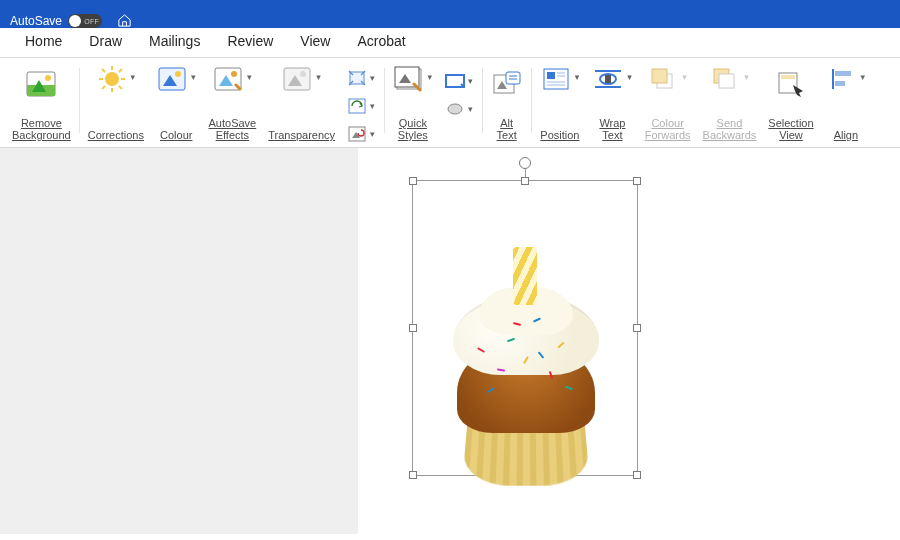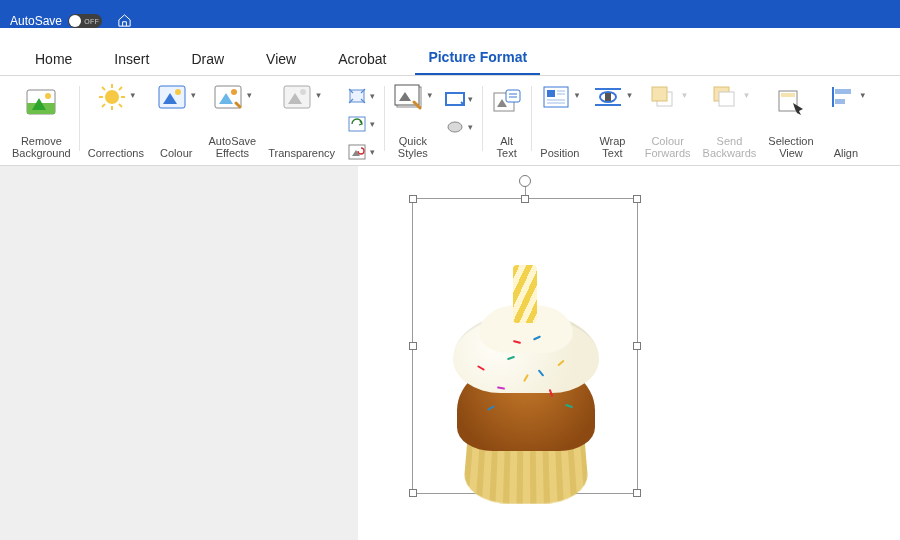--- a/index.html
+++ b/index.html
@@ -3,29 +3,29 @@
 <meta charset="utf-8">
 <style>
   * { box-sizing: border-box; margin: 0; padding: 0; font-family: -apple-system, "Segoe UI", Arial, sans-serif; }
   html, body { width: 900px; height: 540px; overflow: hidden; background: #fff; }
   .titlebar { height: 28px; background: #1b57c2; display: flex; align-items: flex-end; padding: 0 10px; color: #fff; font-size: 12px; }
   .autosave { display: flex; align-items: center; gap: 6px; }
   .toggle { width: 34px; height: 14px; border-radius: 7px; background: #3f3f3f; position: relative; display:flex; align-items:center; }
   .toggle .knob { width: 12px; height: 12px; background: #fff; border-radius: 50%; position: absolute; left: 1px; top: 1px; }
   .toggle .off-text { font-size: 7px; color:#ccc; position:absolute; right:3px; letter-spacing:0.3px;}
   .home-ico { margin-left: 14px; width:16px; height:16px; display:flex; align-items:center; justify-content:center;}
-  .tabs { height: 48px; display: flex; align-items: flex-end; gap: 16px; padding: 0 22px; border-bottom: 1px solid #d9d9d9; }
+  .tabs { height: 30px; display: flex; align-items: flex-end; gap: 1px; padding: 0 12px; border-bottom: 1px solid #d9d9d9; }
   .tab { padding: 8px 13px 8px 13px; font-size: 14px; color: #262626; cursor: pointer; }
   .tab.active { color: #185abd; font-weight:600; border-bottom: 2.5px solid #185abd; }
   .ribbon { height: 90px; background: #fff; display: flex; align-items: stretch; padding: 4px 6px 0 6px; border-bottom: 1px solid #d9d9d9; }
   .group { display:flex; flex-direction:column; align-items:center; justify-content:flex-start; padding: 2px 6px 2px 6px; position:relative;}
   .group.big { justify-content:space-between; }
   .sep { width:1px; background:#e3e3e3; margin: 6px 2px 14px 2px; }
   .icon-big { width:32px; height:32px; display:flex; align-items:center; justify-content:center; margin-top:4px;}
-  .lbl { font-size: 11px; color: #4a4a4a; text-align:center; line-height:12px; padding-bottom:4px; margin-top:auto;}
+  .lbl { font-size: 11px; color: #4a4a4a; text-align:center; line-height:12px; padding-bottom:4px; margin-top:auto;text-decoration:underline;}
   .lbl.dis { color:#b0b0b0; }
   .split-row { display:flex; align-items:center; gap:2px; height:26px;}
   .icon-sm { width:20px; height:20px; display:flex; align-items:center; justify-content:center;}
   .chev { font-size:9px; color:#666; padding:0 1px;}
   .minicol { display:flex; flex-direction:column; gap:2px; padding-top:2px; align-items:flex-start;}
   .canvas-area { position:relative; height: calc(540px - 28px - 36px - 90px); background:#efefef; }
   .page { position:absolute; left:358px; top:0; width:542px; height:100%; background:#fff; }
   .selbox { position:absolute; left:412px; top:32px; width:226px; height:296px; border:1px solid #9a9a9a; }
   .handle { width:8px; height:8px; background:#fff; border:1px solid #7a7a7a; position:absolute; }
   .h-tl{left:-4px;top:-4px;} .h-tr{right:-4px;top:-4px;} .h-bl{left:-4px;bottom:-4px;} .h-br{right:-4px;bottom:-4px;}
@@ -56,25 +56,25 @@
   <div class="home-ico">
     <svg width="15" height="15" viewBox="0 0 24 24" fill="none" stroke="#fff" stroke-width="1.6">
         <path d="M3 11 L12 3 L21 11 V21 H3 Z"></path>
         <path d="M9 21 V14 H15 V21"></path>
       </svg>
   </div>
 </div>
 
 <div class="tabs">
   <div class="tab">Home</div>
-  <div class="tab">Insert</div>
   <div class="tab">Draw</div>
+  <div class="tab">Mailings</div>
+  <div class="tab">Review</div>
   <div class="tab">View</div>
   <div class="tab">Acrobat</div>
-  <div class="tab active">Picture Format</div>
 </div>
 
 <div class="ribbon">
 
   <div class="group big">
     <div class="icon-big">
       <svg width="30" height="26">
           <rect x="1" y="1" width="28" height="24" rx="2" fill="#fff" stroke="#888"></rect>
           <rect x="1" y="14" width="28" height="11" fill="#6fbf4b"></rect>
           <polygon points="6,21 13,9 20,21" fill="#2da52d"></polygon>

